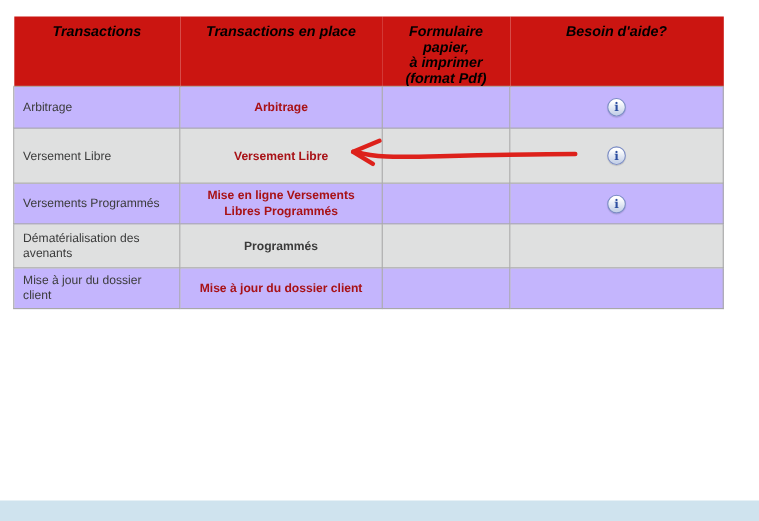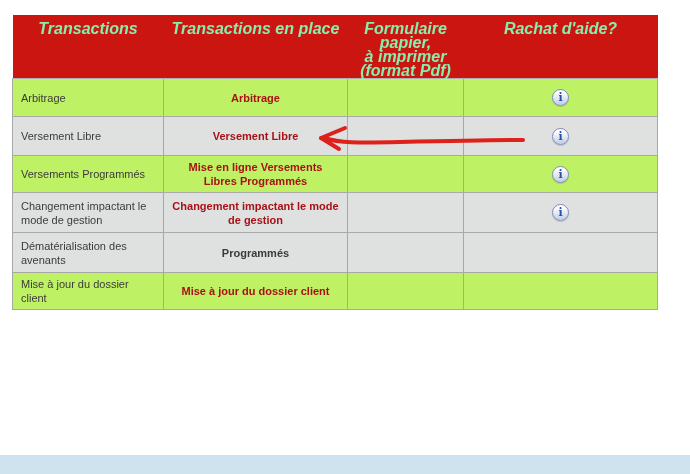--- a/index.html
+++ b/index.html
@@ -11,43 +11,43 @@
     overflow:hidden;
   }
   table.transactions {
     position:absolute; left:12px; top:15px;
     border-collapse:collapse;
     table-layout:fixed;
     width:645px;
   }
   th {
     background:#cb1511;
-    color:#86efac;
+    color:#000000;
     font-weight:bold;
     font-style:italic;
-    font-size:16px;
+    font-size:13px;
     text-align:center;
     vertical-align:top;
     padding:7px 2px 0 2px;
     border:0;
     border-bottom:1px solid #b0b0b0;
     white-space:pre-line;
     height:62px;
     box-sizing:border-box;
     line-height:14px;
   }
   td {
     border:1px solid #a8a8a8;
     font-size:11px;
     color:#3b3b3b;
     vertical-align:middle;
     box-sizing:border-box;
     line-height:14px;
   }
-  tr.light td { background:#bef264;margin-top:12px; }
+  tr.light td { background:#c4b5fd;margin-top:12px; }
   tr.dark  td { background:#dfe0e0; }
   td.c1 { text-align:left; padding:4px 10px 4px 8px; }
   td.c2 { text-align:center; font-weight:bold; padding:4px 8px; }
   td.c2 .link { color:#a81217; cursor:pointer; }
   td.c2 .plain { color:#3b3b3b; }
   td.c4 { text-align:center; }
   .info-icon {
     display:inline-block;
     width:15px; height:15px;
     border-radius:50%;
@@ -85,45 +85,39 @@
       <col style="width:194px">
   </colgroup>
   <thead>
     <tr>
       <th>Transactions</th>
       <th>Transactions en place</th>
       <th>Formulaire
 papier,
 à imprimer
 (format Pdf)</th>
-      <th>Rachat d'aide?</th>
+      <th>Besoin d'aide?</th>
     </tr>
   </thead>
   <tbody>
     <tr class="light" style="height:38px">
       <td class="c1">Arbitrage</td>
       <td class="c2"><span class="link">Arbitrage</span></td>
       <td class="c3"></td>
       <td class="c4"><span class="info-icon">i</span></td>
     </tr>
-    <tr class="dark" style="height:39px">
+    <tr class="dark" style="height:50px">
       <td class="c1">Versement Libre</td>
       <td class="c2"><span class="link">Versement Libre</span></td>
       <td class="c3"></td>
       <td class="c4"><span class="info-icon">i</span></td>
     </tr>
     <tr class="light" style="height:34px">
       <td class="c1">Versements Programmés</td>
       <td class="c2"><span class="link">Mise en ligne Versements Libres Programmés</span></td>
-      <td class="c3"></td>
-      <td class="c4"><span class="info-icon">i</span></td>
-    </tr>
-    <tr class="dark" style="height:40px">
-      <td class="c1">Changement impactant le mode de gestion</td>
-      <td class="c2"><span class="link">Changement impactant le mode de gestion</span></td>
       <td class="c3"></td>
       <td class="c4"><span class="info-icon">i</span></td>
     </tr>
     <tr class="dark" style="height:40px">
       <td class="c1">Dématérialisation des avenants</td>
       <td class="c2"><span class="plain">Programmés</span></td>
       <td class="c3"></td>
       <td class="c4"></td>
     </tr>
     <tr class="light" style="height:31px">

